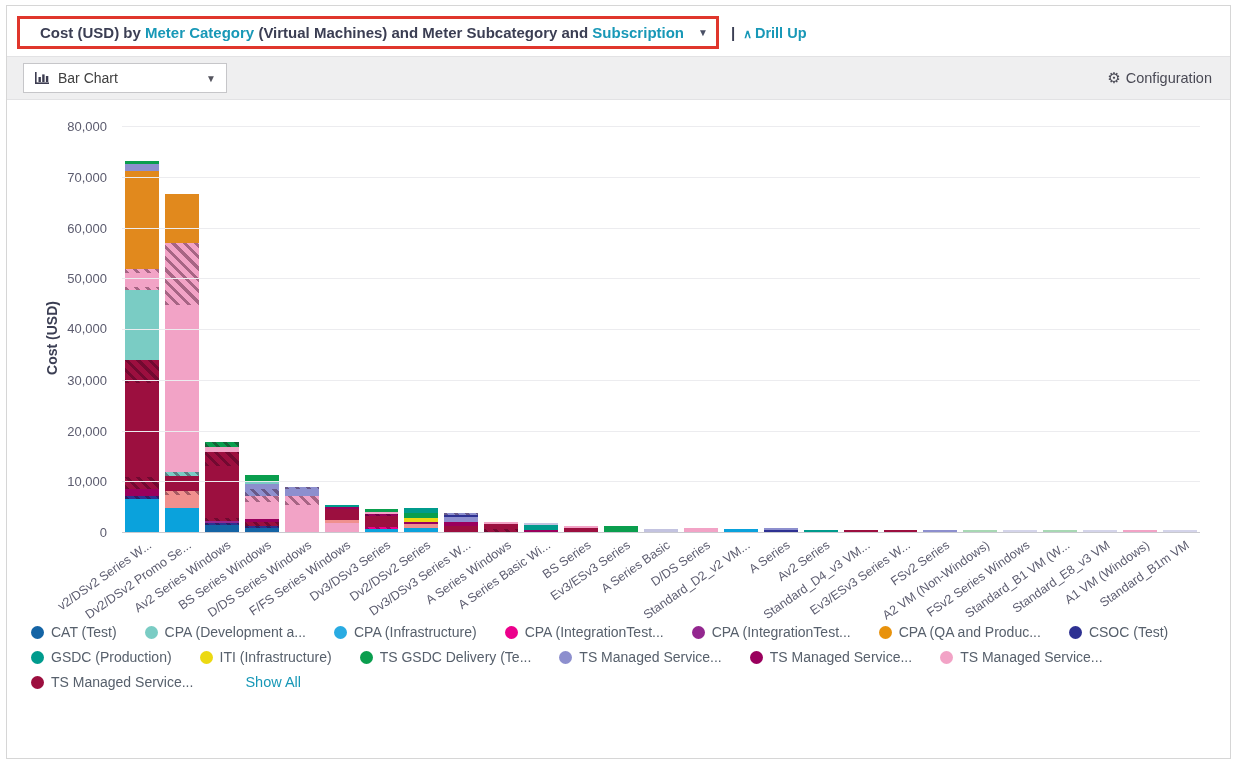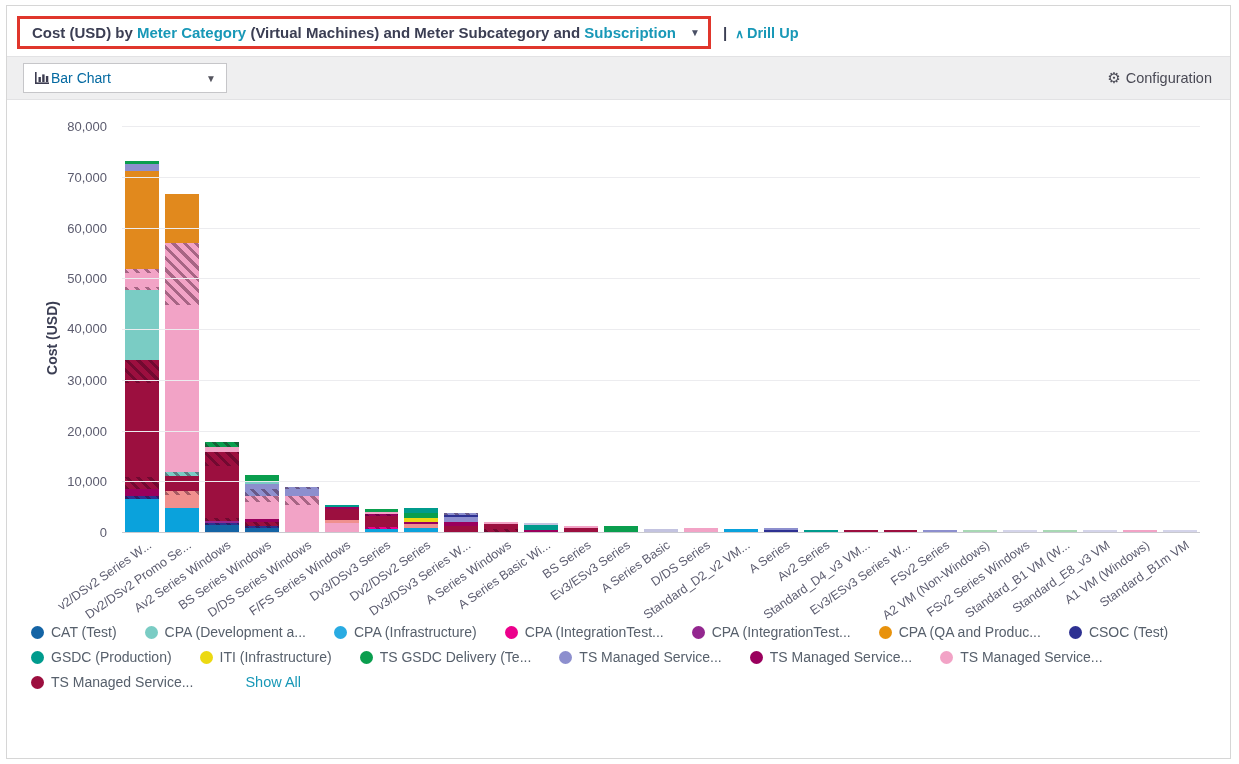--- a/index.html
+++ b/index.html
@@ -2,33 +2,33 @@
 <html><head>
 <meta charset="utf-8">
 <style>
   * { margin:0; padding:0; box-sizing:border-box; }
   html,body { width:1239px; height:764px; background:#fff; font-family:"Liberation Sans", sans-serif; }
   body { padding:5px 8px 5px 6px; }
   .card { width:100%; height:100%; border:1px solid #d6d6d6; background:#fff; display:flex; flex-direction:column; overflow:hidden; }
 
   
   .header { padding:10px 14px 7px 10px; display:flex; align-items:center; background:#fff; }
-  .red-box { border:3px solid #e0362c; padding:5px 8px 5px 12px; display:inline-flex; align-items:center; }
+  .red-box { border:3px solid #e0362c; padding:5px 8px 5px 20px; display:inline-flex; align-items:center; }
   .title-text { font-size:15px; font-weight:bold; color:#3b3e53; white-space:nowrap; }
   .title-text .lnk { color:#1898b7; cursor:pointer; }
   .title-caret { color:#4a5065; font-size:10px; margin-left:14px; cursor:pointer; }
   .hdr-right { display:flex; align-items:center; margin-left:12px; }
   .pipe { color:#3b3e53; font-weight:bold; font-size:15px; margin-right:8px; }
   .drillup { color:#1898b7; font-weight:bold; font-size:14.5px; cursor:pointer; white-space:nowrap; }
   .drill-caret { font-size:12px; margin-right:3px; }
 
   
   .toolbar { background:#efeff0; border-top:1px solid #e2e2e4; border-bottom:1px solid #e2e2e4; height:44px; display:flex; align-items:center; padding:0 18px 0 16px; }
   .chart-select { background:#fff; border:1px solid #c6c6c9; width:204px; height:30px; display:flex; align-items:center; padding:0 10px; cursor:pointer; }
-  .chart-select .lbl { font-size:14px; color:#0369a1; margin-left:1px; }
+  .chart-select .lbl { font-size:14px; color:#404040; margin-left:8px; }
   .chart-select .sel-caret { margin-left:auto; color:#55555f; font-size:10px; }
   .toolbar .spacer { flex:1; }
   .config-btn { display:flex; align-items:center; color:#4a4a55; font-size:14.5px; cursor:pointer; }
   .config-btn .gear { font-size:15px; margin-right:5px; }
 
   
   .chart-wrap { position:relative; height:520px; background:#fff; }
   .ylabel { position:absolute; left:8px; top:230px; transform:rotate(-90deg); transform-origin:center; font-size:14px; font-weight:bold; color:#3b3e53; white-space:nowrap; }
   .plot { position:absolute; left:115px; right:30px; top:26px; height:406px; }
   .gridline { position:absolute; left:0; right:0; height:1px; background:#ececef; }

